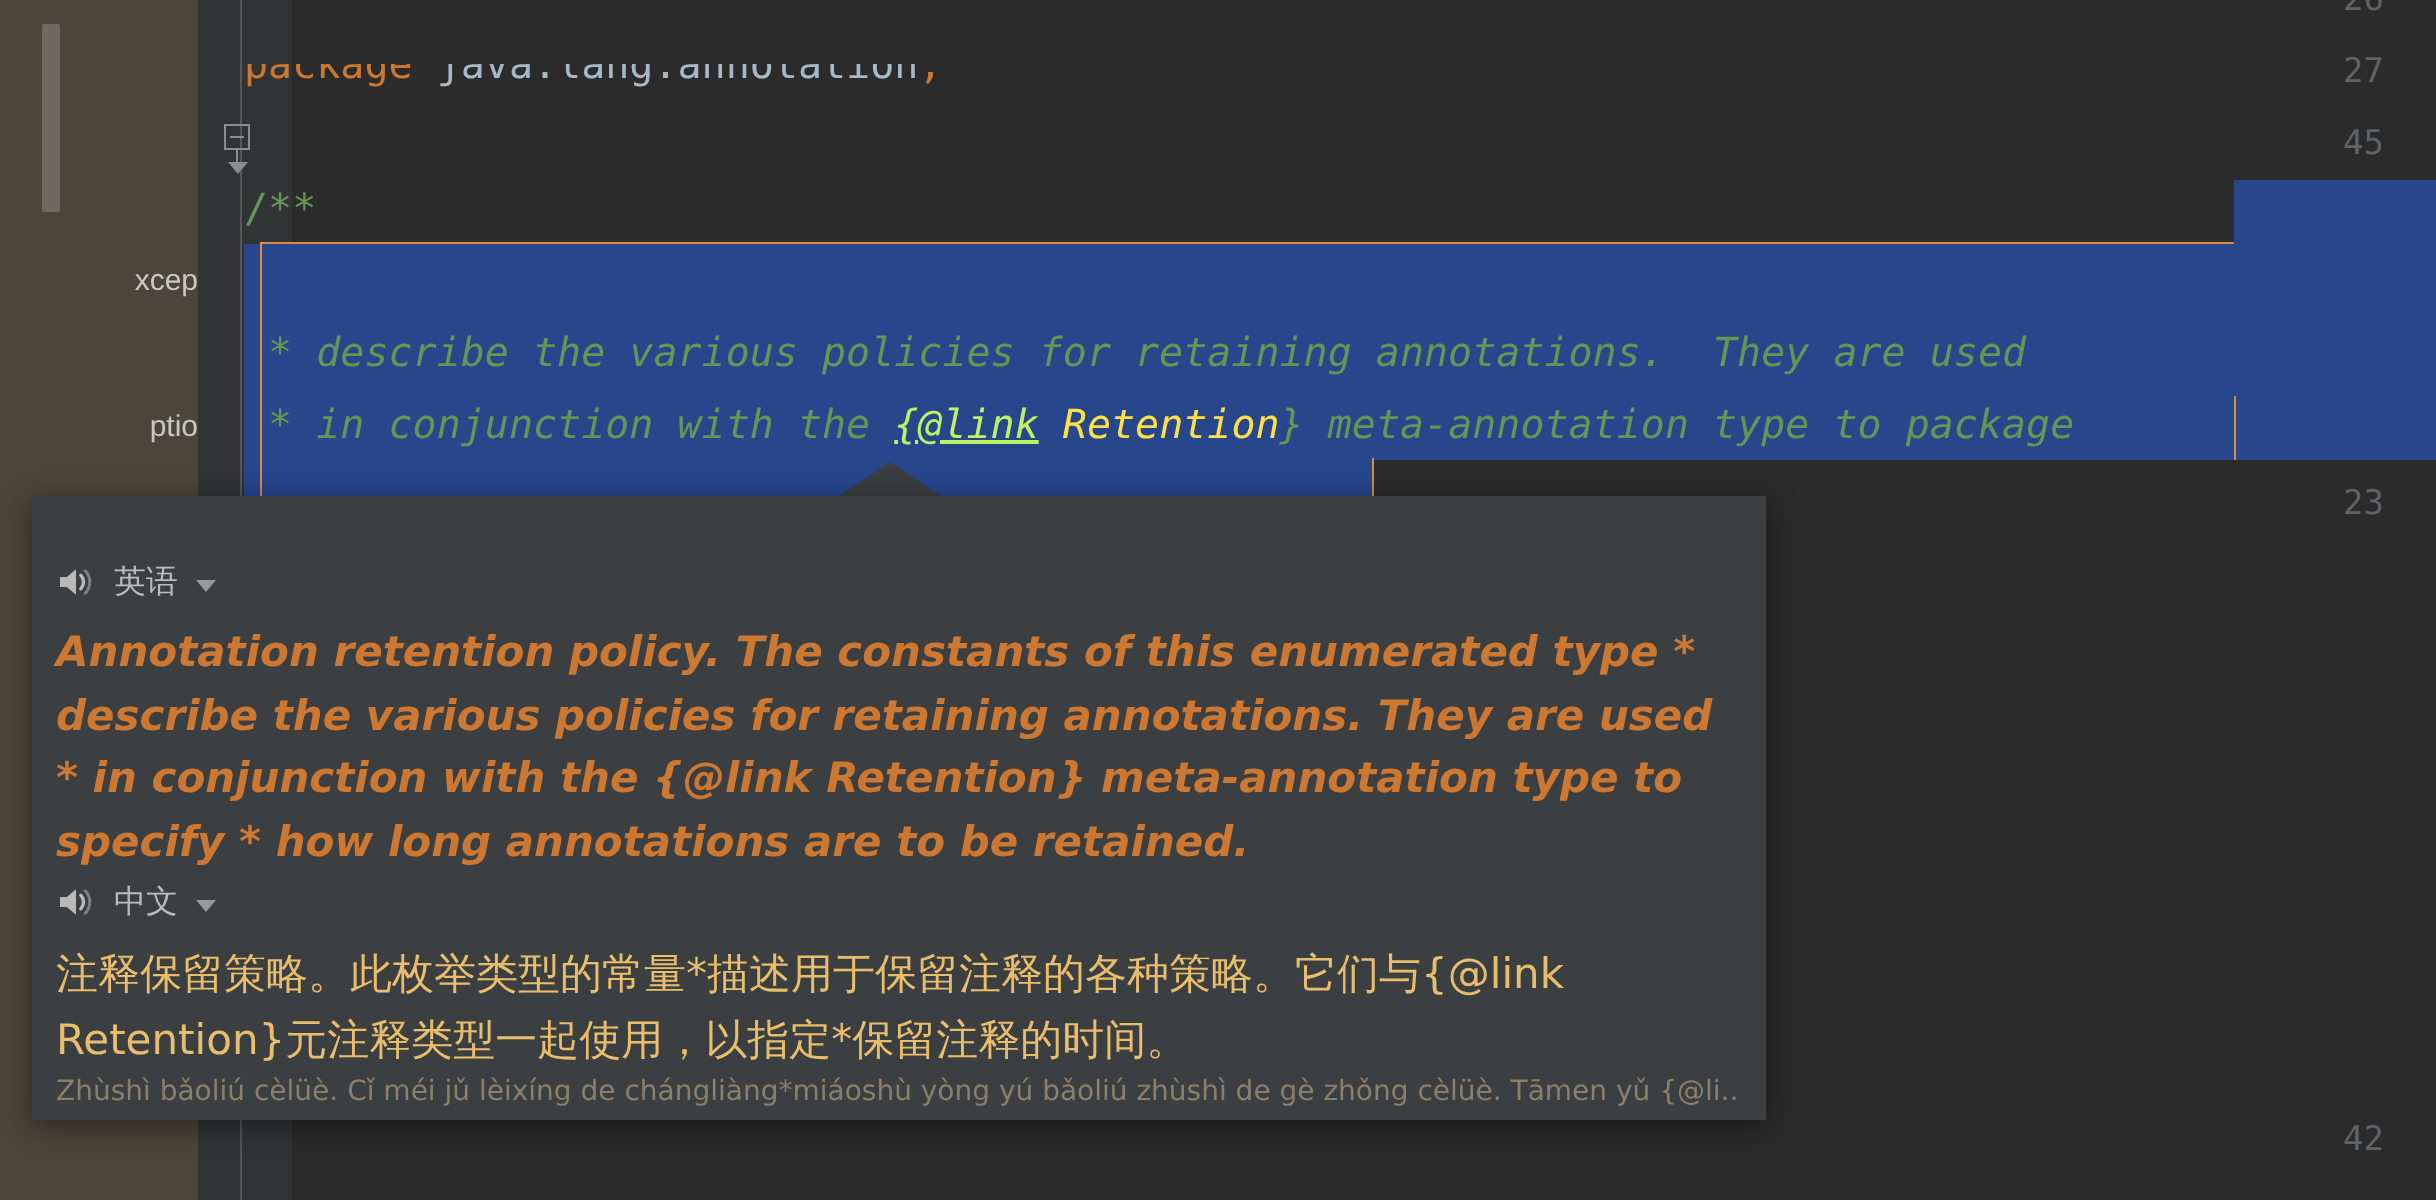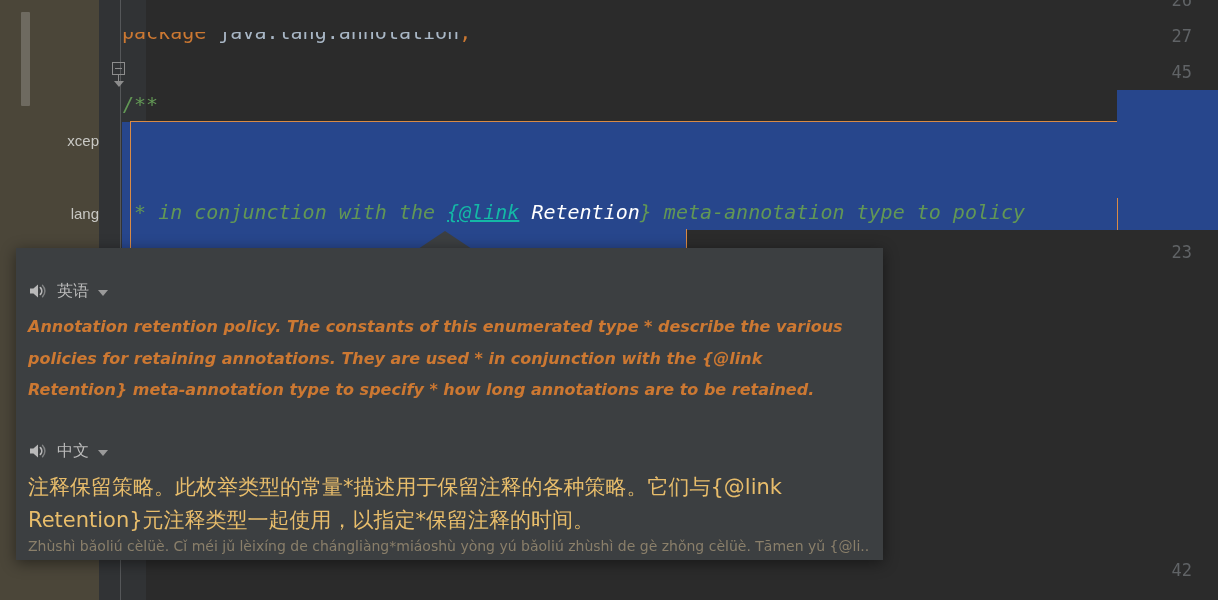--- a/index.html
+++ b/index.html
@@ -130,22 +130,22 @@
     height: 36px;
     line-height: 36px;
     white-space: pre;
     font-family: "DejaVu Sans Mono", monospace;
     font-size: 20px;
   }
   .kw      { color: #cc7832; }
   .plain   { color: #a9b7c6; }
   .cmt     { color: #629755; font-style: italic; }
   .cmt-b   { color: #629755; }
-  .link    { color: #14b8a6; font-style: italic; text-decoration: underline; }
-  .tagref  { color: #ffffff; font-style: italic; }
+  .link    { color: #bef264; font-style: italic; text-decoration: underline; }
+  .tagref  { color: #fde047; font-style: italic; }
 
   
   .sel {
     position: absolute;
     background: #27468c;
   }
   
   .sel-outline {
     position: absolute;
     border: 1px solid #d98a45;
@@ -200,21 +200,21 @@
     margin-top: 3px;
   }
   .en-text {
     position: absolute;
     left: 12px;
     width: 838px;
     color: #cc7832;
     font-family: "DejaVu Sans", sans-serif;
     font-weight: bold;
     font-style: italic;
-    font-size: 16px;
+    font-size: 21px;
     line-height: 31.5px;
   }
   .zh-text {
     position: absolute;
     left: 12px;
     width: 840px;
     color: #e8bd6b;
     font-family: "DejaVu Sans", sans-serif;
     font-size: 21px;
     line-height: 33px;
@@ -231,21 +231,21 @@
   }
 </style>
 </head>
 <body>
 
 <div id="editor">
 
   <div class="left-strip">
     <div class="strip-scroll"></div>
     <div class="left-strip-label" style="top:132px;">xcep</div>
-    <div class="left-strip-label" style="top:205px;">lang</div>
+    <div class="left-strip-label" style="top:205px;">ptio</div>
   </div>
 
   <div class="line-highlight" style="top:126px;"></div>
 
   <div class="gutter"></div>
   <div class="gutter-sep"></div>
 
   <div class="linenum" style="top:-18px;">26</div>
   <div class="linenum" style="top:18px;">27</div>
   <div class="linenum" style="top:54px;">45</div>
@@ -267,21 +267,22 @@
 
     <div class="sel" style="left:0px;   top:90px;  width:1096px; height:36px;"></div>
     <div class="sel" style="left:0px;   top:126px; width:1096px; height:36px;"></div>
     <div class="sel" style="left:0px;   top:162px; width:1096px; height:36px;"></div>
     <div class="sel" style="left:0px;   top:198px; width:565px;  height:36px;"></div>
     <div class="sel" style="left:995px; top:90px;  width:101px;  height:108px;"></div>
 
     <div class="code-line" style="top:-18px;"><span class="kw">package </span><span class="plain">java.lang.annotation</span><span class="kw">;</span></div>
     <div class="code-line" style="top:18px;"></div>
     <div class="code-line" style="top:54px;"><span class="cmt-b">/**</span></div>
-    <div class="code-line" style="top:162px;"><span class="cmt-b"> * </span><span class="cmt">in conjunction with the </span><span class="link">{@link</span><span class="cmt"> </span><span class="tagref">Retention</span><span class="cmt">}</span><span class="cmt"> meta-annotation type to policy</span></div>
+    <div class="code-line" style="top:126px;"><span class="cmt-b"> * </span><span class="cmt">describe the various policies for retaining annotations.  They are used</span></div>
+    <div class="code-line" style="top:162px;"><span class="cmt-b"> * </span><span class="cmt">in conjunction with the </span><span class="link">{@link</span><span class="cmt"> </span><span class="tagref">Retention</span><span class="cmt">}</span><span class="cmt"> meta-annotation type to package</span></div>
     <div class="code-line" style="top:234px;"><span class="cmt-b"> *</span></div>
 
     <div class="sel-outline" style="left:8px; top:89px; width:988px; height:37px; border-bottom:none;"></div>
     <div class="sel-outline" style="left:8px; top:125px; width:988px; height:37px; border-top:none; border-bottom:none;"></div>
     <div class="sel-outline" style="left:8px; top:161px; width:988px; height:37px; border-top:none; border-bottom:none;"></div>
     <div class="sel-outline" style="left:8px; top:197px; width:557px; height:37px; border-top:none;"></div>
   </div>
 
   <div class="sel" style="left:1117px; top:90px; width:101px; height:108px;"></div>
 </div>

